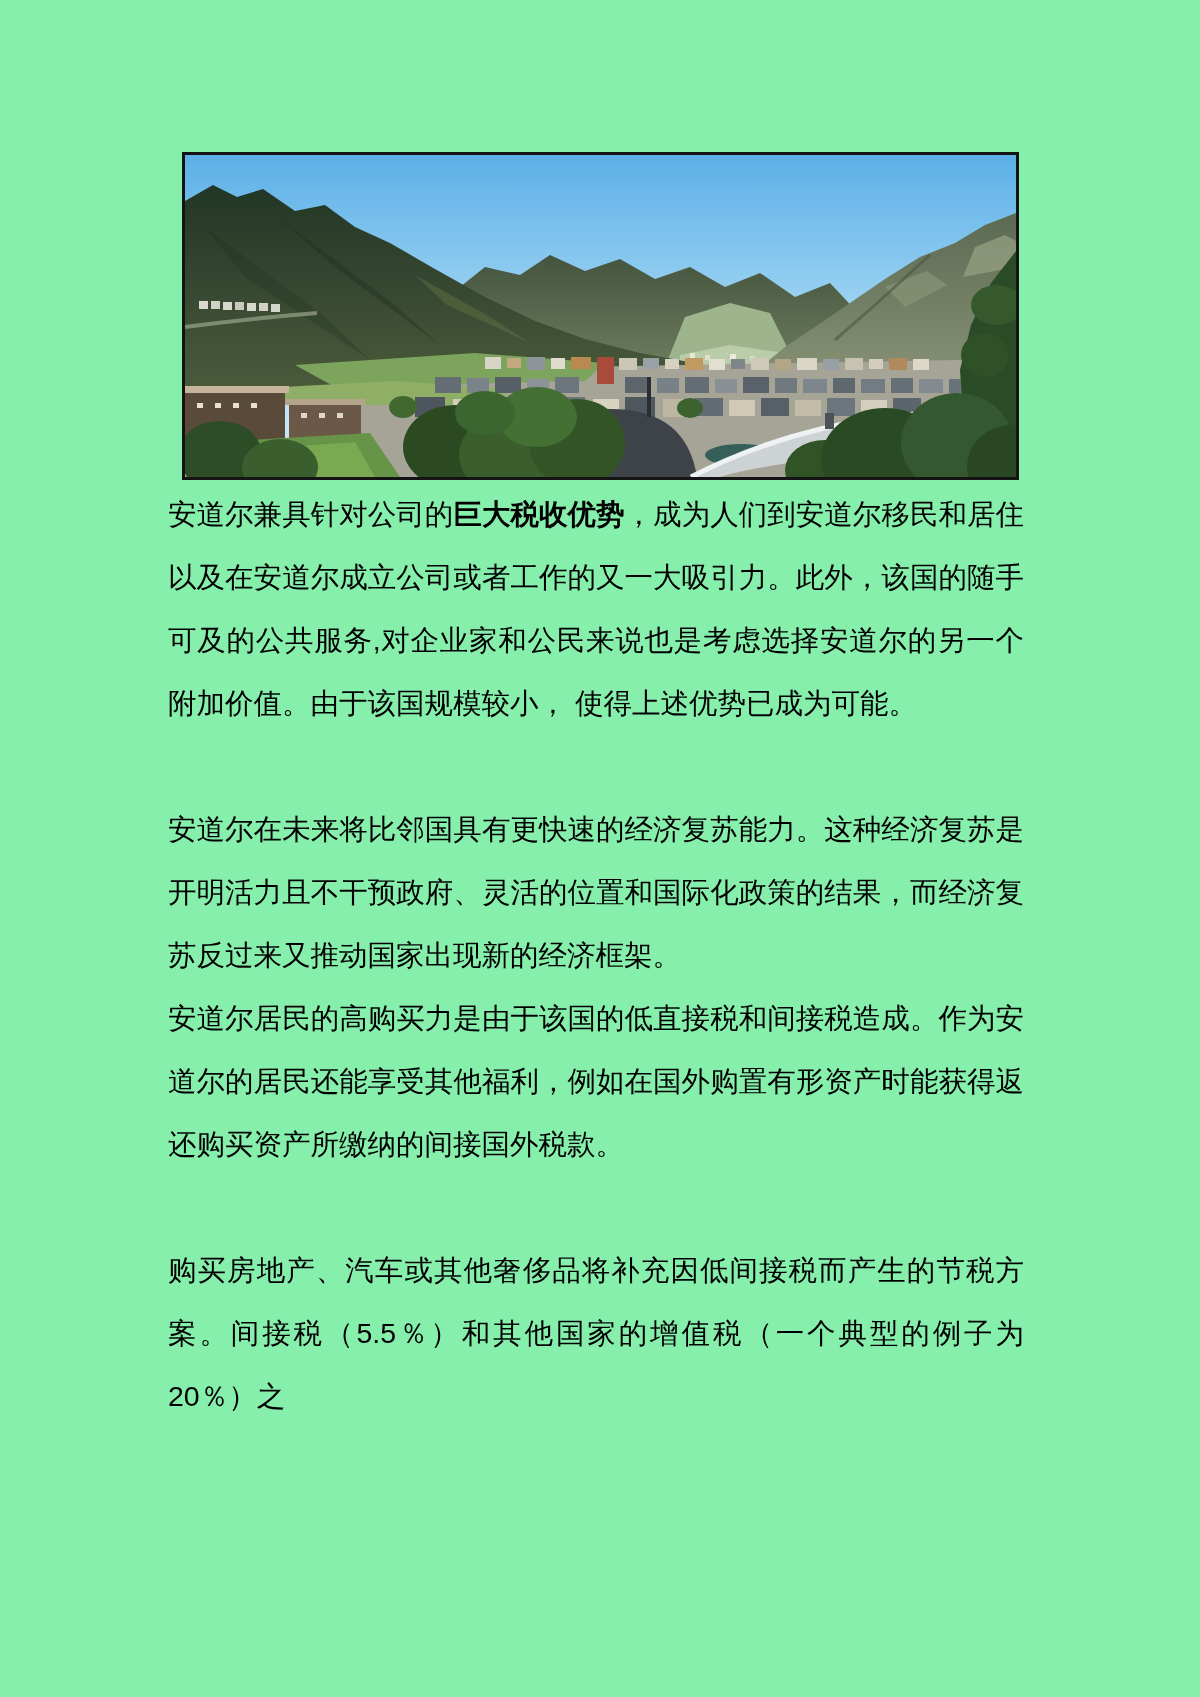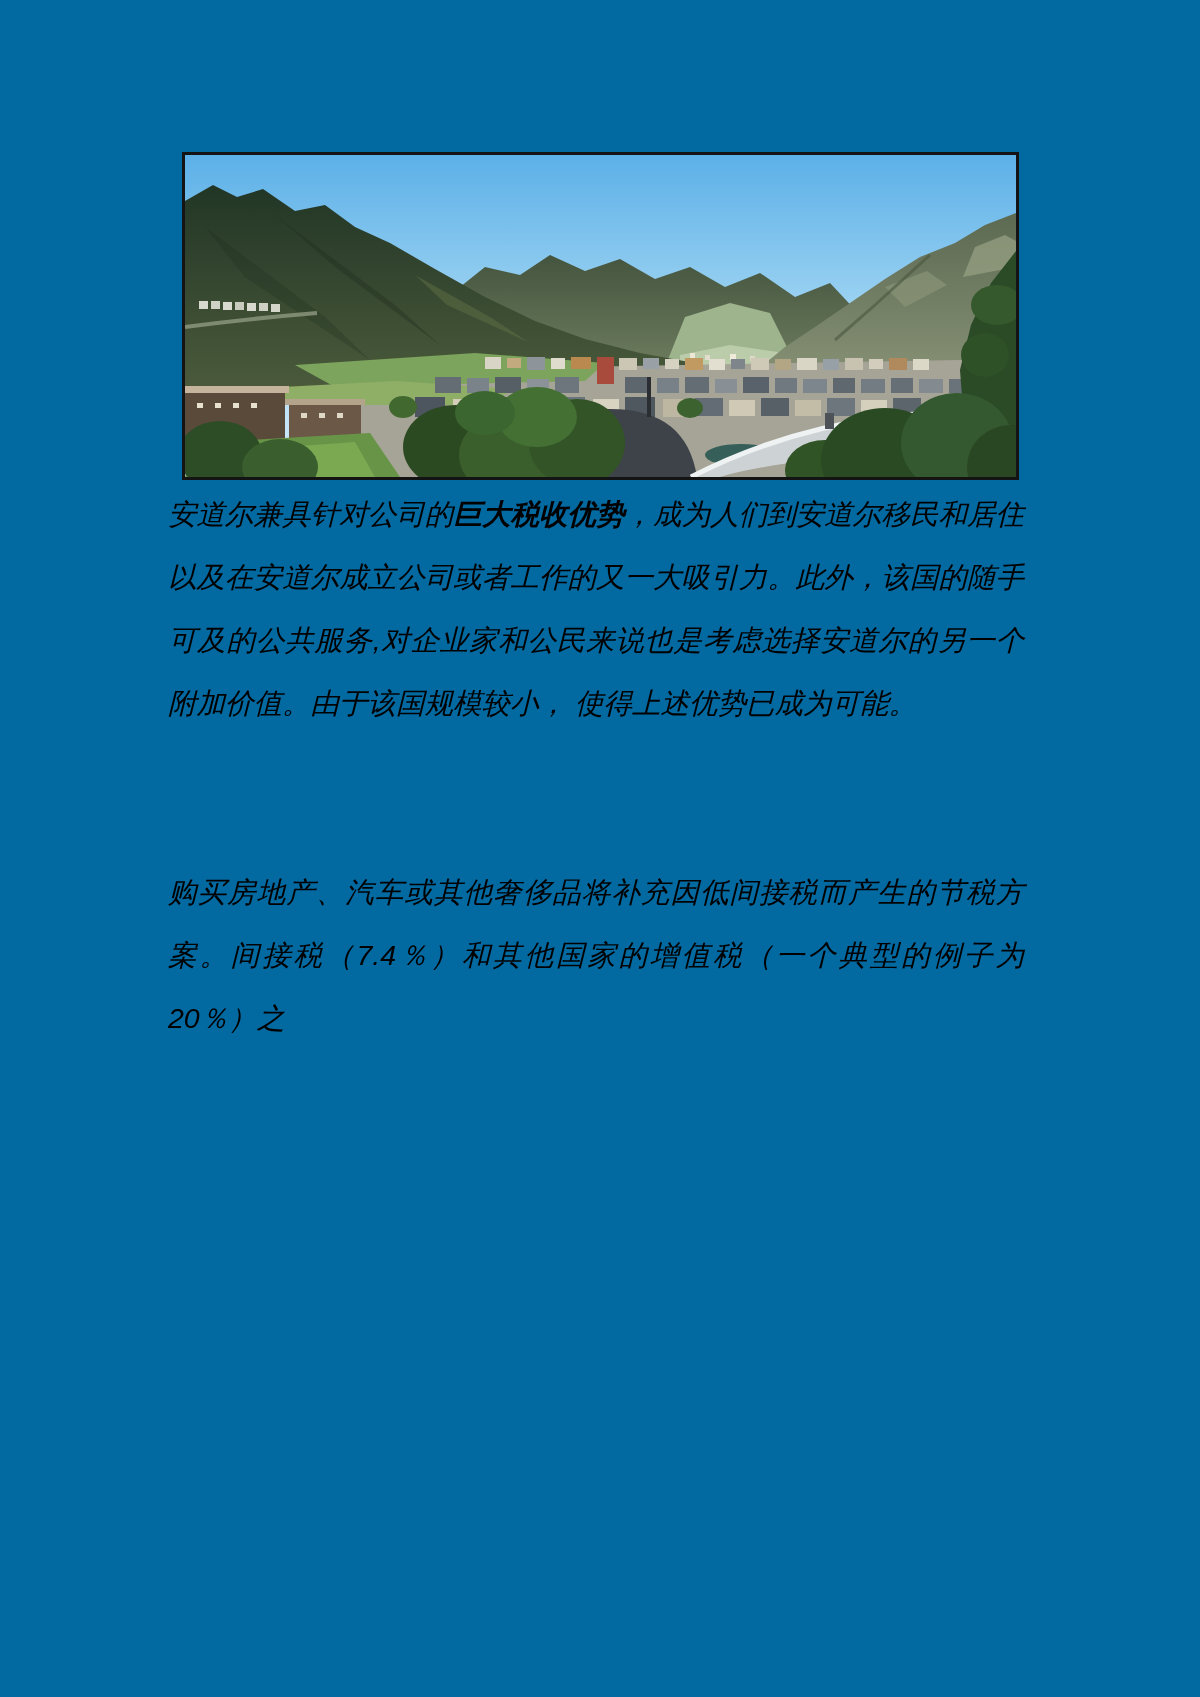--- a/index.html
+++ b/index.html
@@ -1,18 +1,18 @@
 <!DOCTYPE html>
 <html><head>
 <meta charset="utf-8">
 <style>
   html,body{margin:0;padding:0;background:#ffffff;}
   body{width:1200px;height:1697px;position:relative;overflow:hidden;
        font-family:"Liberation Sans", sans-serif;}
-  .page{position:absolute;left:0;top:0;width:1200px;height:1697px;background:#0369a1;font-style:italic;}
+  .page{position:absolute;left:0;top:0;width:1200px;height:1697px;background:#86efac;}
 
   .photo-figure{position:absolute;left:182px;top:152px;width:831px;height:322px;
     border:3px solid #141414;background:#bcd9ec;}
   .photo-figure svg{display:block;width:100%;height:100%;}
 
   .content{position:absolute;left:168px;top:483px;width:856px;
     font-size:28.5px;line-height:63px;color:#000000;text-align:justify;
     font-family:"Liberation Sans", sans-serif;}
   .content p{margin:0;padding:0;}
   .content strong{font-weight:bold;}
@@ -199,17 +199,19 @@
         <ellipse cx="700" cy="305" rx="64" ry="52" fill="#2a4a23"></ellipse>
         <ellipse cx="772" cy="288" rx="56" ry="50" fill="#345830"></ellipse>
         <ellipse cx="826" cy="312" rx="44" ry="42" fill="#294722"></ellipse>
       </g>
     </svg>
   </figure>
 
   <div class="content">
     <p><span>安道尔兼具针对公司的</span><strong>巨大税收优势</strong><span>，成为人们到安道尔移民和居住以及在安道尔成立公司或者工作的又一大吸引力。此外，该国的随手可及的公共服务,对企业家和公民来说也是考虑选择安道尔的另一个附加价值。由于该国规模较小， 使得上述优势已成为可能。</span></p>
     <div class="blank-line"></div>
+    <p>安道尔在未来将比邻国具有更快速的经济复苏能力。这种经济复苏是开明活力且不干预政府、灵活的位置和国际化政策的结果，而经济复苏反过来又推动国家出现新的经济框架。</p>
+    <p>安道尔居民的高购买力是由于该国的低直接税和间接税造成。作为安道尔的居民还能享受其他福利，例如在国外购置有形资产时能获得返还购买资产所缴纳的间接国外税款。</p>
     <div class="blank-line"></div>
-    <p>购买房地产、汽车或其他奢侈品将补充因低间接税而产生的节税方案。间接税（7.4％）和其他国家的增值税（一个典型的例子为 20％）之</p>
+    <p>购买房地产、汽车或其他奢侈品将补充因低间接税而产生的节税方案。间接税（5.5％）和其他国家的增值税（一个典型的例子为 20％）之</p>
   </div>
 
 </div>
 
 </body></html>

